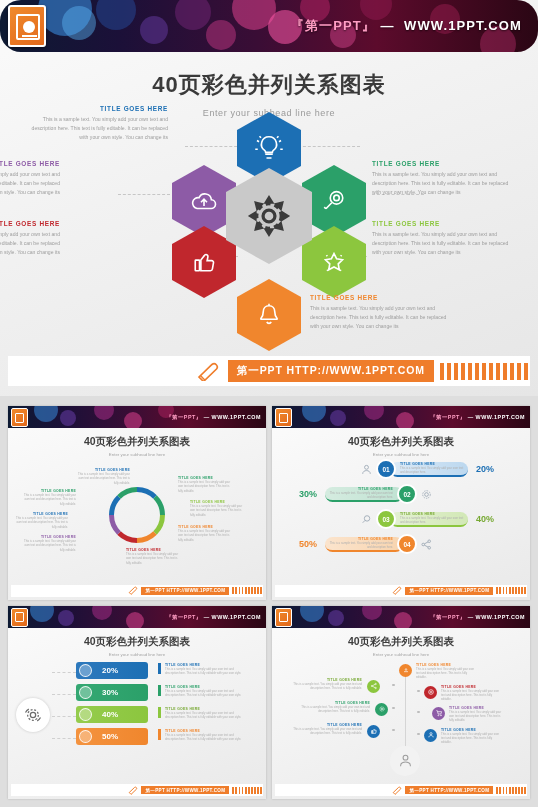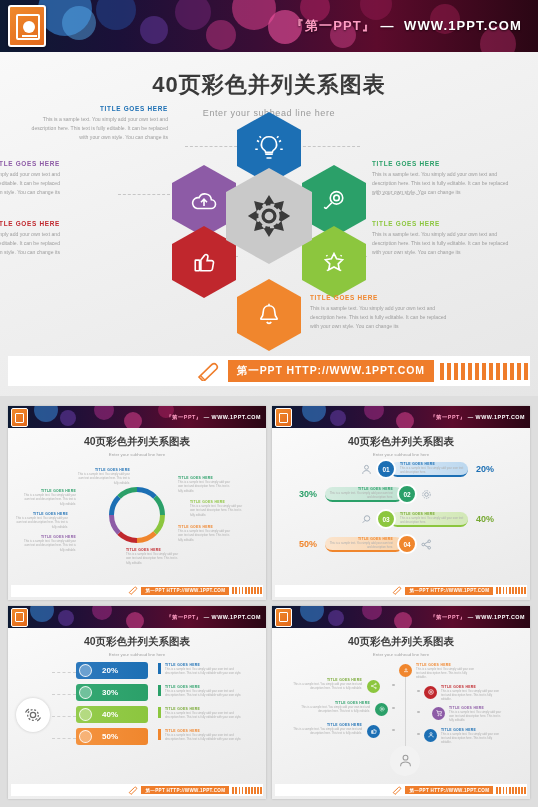--- a/index.html
+++ b/index.html
@@ -17,20 +17,21 @@
     background: linear-gradient(160deg,#fbfbfb 0%,#f2f2f2 40%,#e6e6e6 100%);
     overflow: hidden;
   }
 
   
   .banner {
     position: relative;
     width: 100%; height: 52px;
     background: linear-gradient(90deg,#0d1a33 0%,#1b1038 22%,#3a0d35 48%,#5c0b2c 70%,#2a0614 100%);
     overflow: hidden;
+    border-radius: 21px;
   }
   .bk { position:absolute; border-radius:50%; }
   .logo-tile {
     position:absolute; left:8px; top:5px; width:38px; height:42px;
     background:linear-gradient(145deg,#f08a2c,#e2691c);
     border:2px solid #fff; border-radius:3px;
     box-shadow:0 1px 3px rgba(0,0,0,.5);
     z-index:5;
   }
   .logo-inner {

